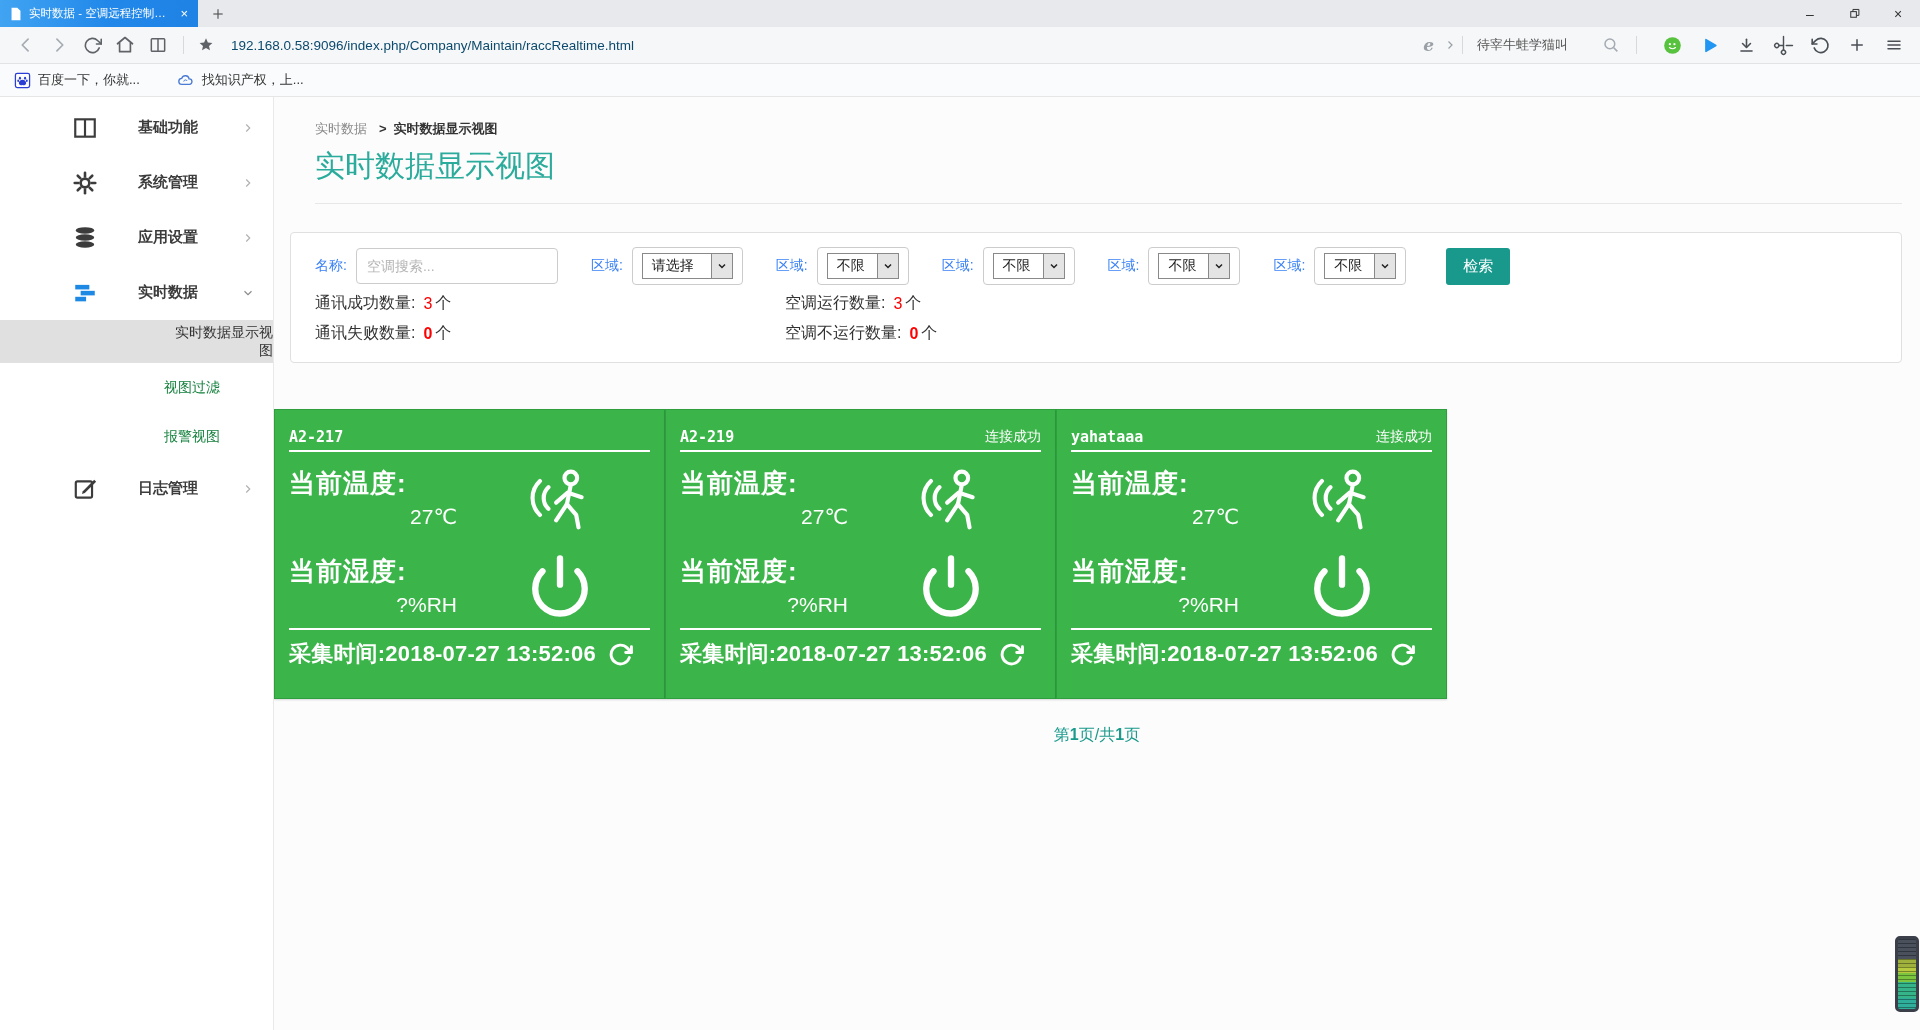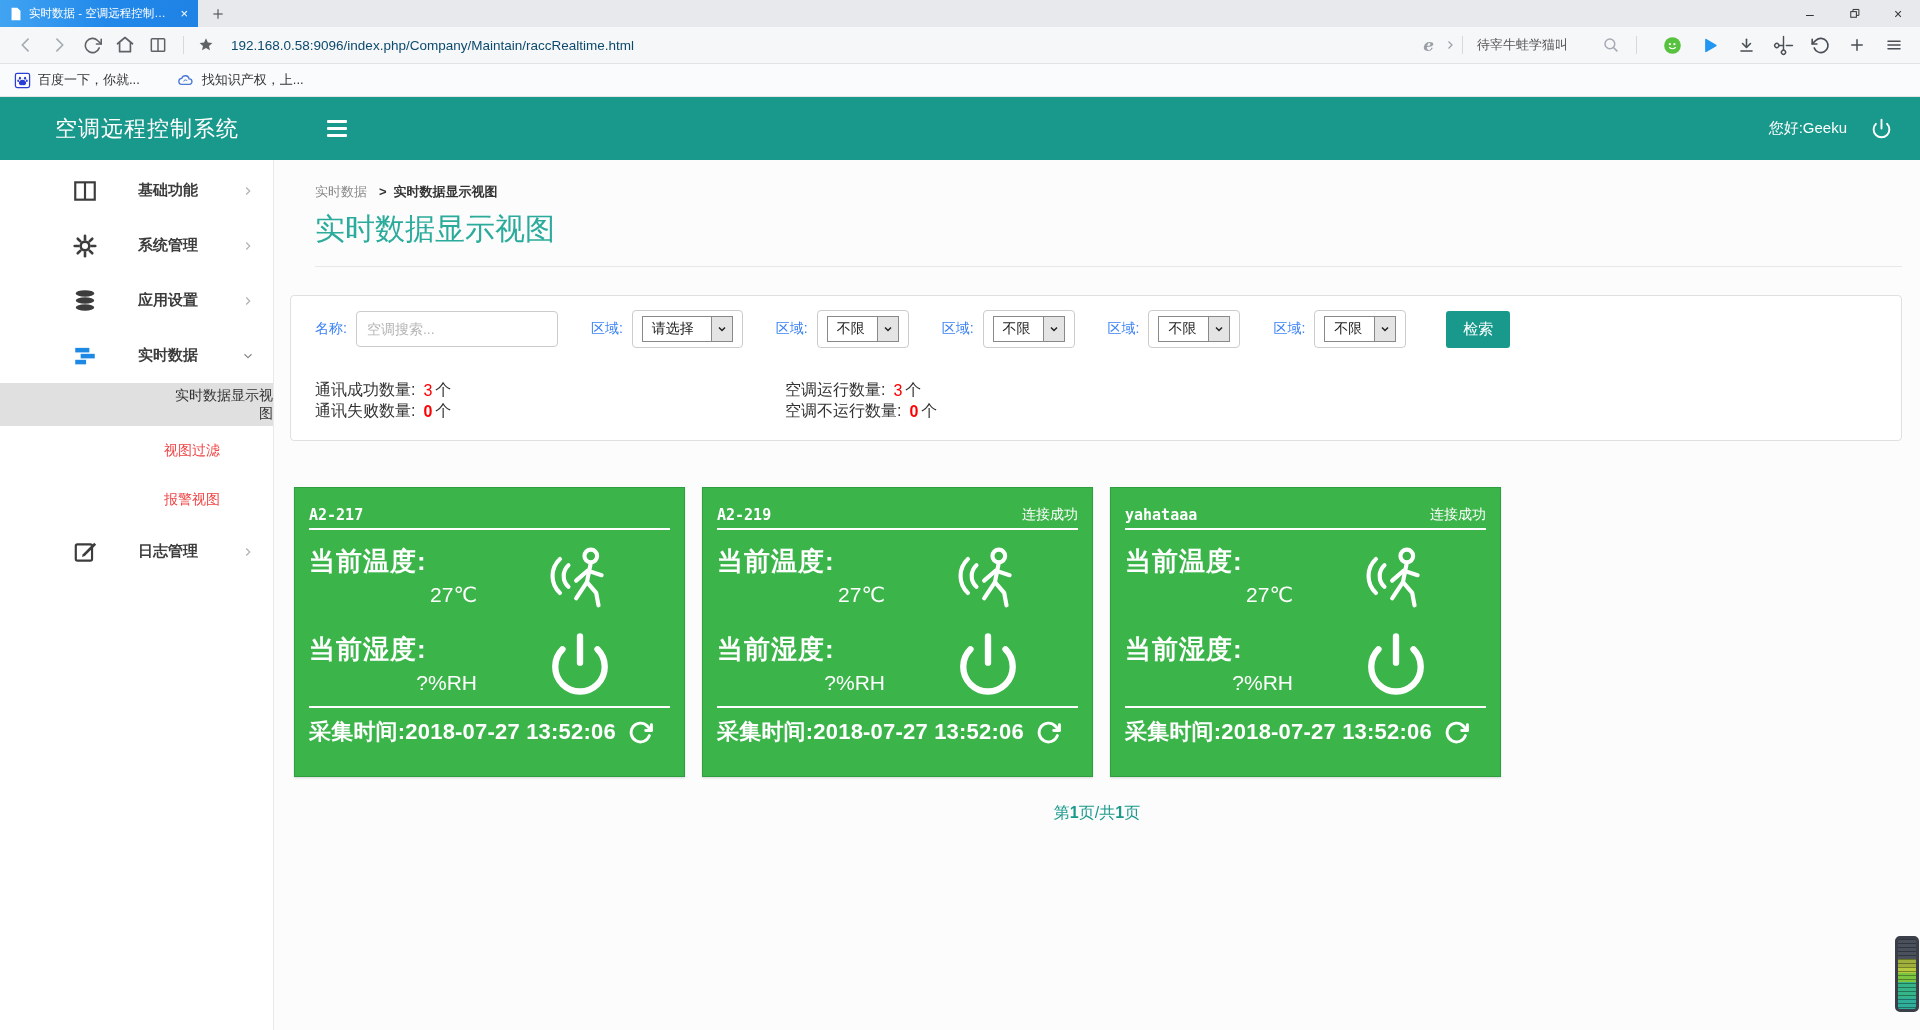--- a/index.html
+++ b/index.html
@@ -39,21 +39,21 @@
   .greeting { margin-left:auto; font-size:15px; }
   .hdr-power { margin:0 28px 0 24px; display:flex; }
 
   
   .app-body { flex:1; display:flex; min-height:0; }
   .sidebar { width:274px; background:#fff; border-right:1px solid #e9e9e9; padding-top:3px; flex:0 0 auto;text-align:right; }
   .mi { height:55px; display:flex; align-items:center; font-size:15px; font-weight:600; color:#3c3c3c; padding-left:72px; padding-right:18px; cursor:default; }
   .mi .ic { width:26px; height:26px; flex:0 0 auto; display:flex; }
   .mi .lbl { margin-left:40px; }
   .mi .chev { margin-left:auto; display:flex; }
-  .smi { height:49px; display:flex; align-items:center; font-size:14px; color:#ef4444; padding-left:164px; cursor:default; }
+  .smi { height:49px; display:flex; align-items:center; font-size:14px; color:#15803d; padding-left:164px; cursor:default; }
   .smi.active { height:43px; background:#e0e0e0; color:#333; }
   .mi-gap { margin-top:10px; }
 
   .main { flex:1; background:#fcfcfc; overflow:hidden; }
   .crumbs { padding:23px 18px 0 41px; }
   .bc { font-size:13px; color:#888; }
   .bc .sep,.bc .cur { color:#333; font-weight:bold; }
   .bc .sep { margin:0 7px 0 12px; }
   .page-title { font-size:30px; color:#2bab9b; margin-top:8px; font-weight:400; }
   .title-rule { border-bottom:1px solid #e7e7e7; margin-top:16px; }
@@ -63,27 +63,27 @@
   .frow { display:flex; align-items:center; }
   .flabel { font-size:14px; color:#3b82f6; margin-right:9px; white-space:nowrap; }
   .name-input { width:202px; height:36px; border:1px solid #ccc; border-radius:4px; font-size:14px; padding:0 10px; color:#333; outline:none; font-family:inherit; }
   .name-input::placeholder { color:#b5b5b5; }
   .fgroup { display:flex; align-items:center; margin-left:33px; }
   .sel-wrap { border:1px solid #ccc; border-radius:4px; background:#fff; padding:5px 9px; display:flex; }
   .sel { border:1px solid #898989; display:flex; align-items:stretch; background:#fff; }
   .sel-val { font-size:14px; color:#222; padding:3px 12px 3px 9px; display:flex; align-items:center; white-space:nowrap; }
   .sel-btn { width:21px; background:#e4e4e4; border-left:1px solid #898989; display:flex; align-items:center; justify-content:center; }
   .search-btn { margin-left:40px; background:#18998c; color:#fff; border:none; border-radius:3px; font-size:15px; padding:0 17px; height:37px; font-family:inherit; cursor:default; }
-  .stats { margin-top:32px; display:grid; grid-template-columns:470px auto; row-gap:0; font-size:16px; color:#333; }
+  .stats { margin-top:8px; display:grid; grid-template-columns:470px auto; row-gap:9px; font-size:16px; color:#333; }
   .stat { display:flex; align-items:center; }
   .stat .val { color:#fe0000; margin:0 3px 0 8px; }
   .stat .val.b { font-weight:bold; }
 
   
-  .cards { margin:46px 18px 0 20px; display:flex; gap:17px; }
+  .cards { margin:46px 18px 0 0; display:flex; }
   .card { width:391px; height:290px; background:#3bb54a; border:1px solid #2f9e3f; color:#fff; padding:0 14px; box-shadow:0 1px 2px rgba(0,0,0,.15); }
   .card-hd { height:40px; display:flex; align-items:flex-end; justify-content:space-between; padding-bottom:4px; }
   .card-name { font-family:"DejaVu Sans Mono",monospace; font-weight:bold; font-size:15px; }
   .card-status { font-size:14px; }
   .card hr { border:none; border-top:2px solid #fff; }
   .card-row { display:flex; align-items:center; height:85px; margin-top:3px; }
   .card-row .txt { width:180px; }
   .card-row .k { font-size:26px; font-weight:bold; letter-spacing:1px; }
   .card-row .v { font-size:21px; text-align:right; padding-right:12px; margin-top:4px; }
   .card-row .icn { flex:1; display:flex; justify-content:center; }
@@ -252,35 +252,20 @@
     </span>
     <span class="bm">
       <svg width="19" height="17" viewBox="0 0 24 24" fill="none" stroke="#4a7bd4" stroke-width="1.9">
           <path d="M7 17.5a4.3 4.3 0 0 1-.3-8.6 5.4 5.4 0 0 1 10.4.9 3.8 3.8 0 0 1 .4 7.6z"></path>
           <path d="M9.5 13.5a2.5 2.5 0 0 1 4.8-.8" stroke-width="1.4"></path>
         </svg>
       <span>找知识产权，上...</span>
     </span>
   </div>
 
-  <div class="app-header">
-    <span class="app-title">空调远程控制系统</span>
-    <span class="burger">
-        <span></span>
-        <span></span>
-        <span></span>
-      </span>
-    <span class="greeting">您好:Geeku</span>
-    <span class="hdr-power">
-      <svg width="21" height="21" viewBox="0 0 24 24" fill="none" stroke="#fff" stroke-width="2.2" stroke-linecap="round">
-          <path d="M18.36 6.64a9 9 0 1 1-12.73 0"></path>
-          <line x1="12" y1="2" x2="12" y2="12"></line>
-        </svg>
-    </span>
-  </div>
 
   <div class="app-body">
 
     <div class="sidebar">
       <div class="mi">
         <span class="ic">
             <svg width="26" height="26" viewBox="0 0 24 24" fill="none" stroke="#3c3c3c" stroke-width="2">
               <rect x="3" y="4" width="18" height="16"></rect>
               <line x1="12" y1="4" x2="12" y2="20"></line>
             </svg>

